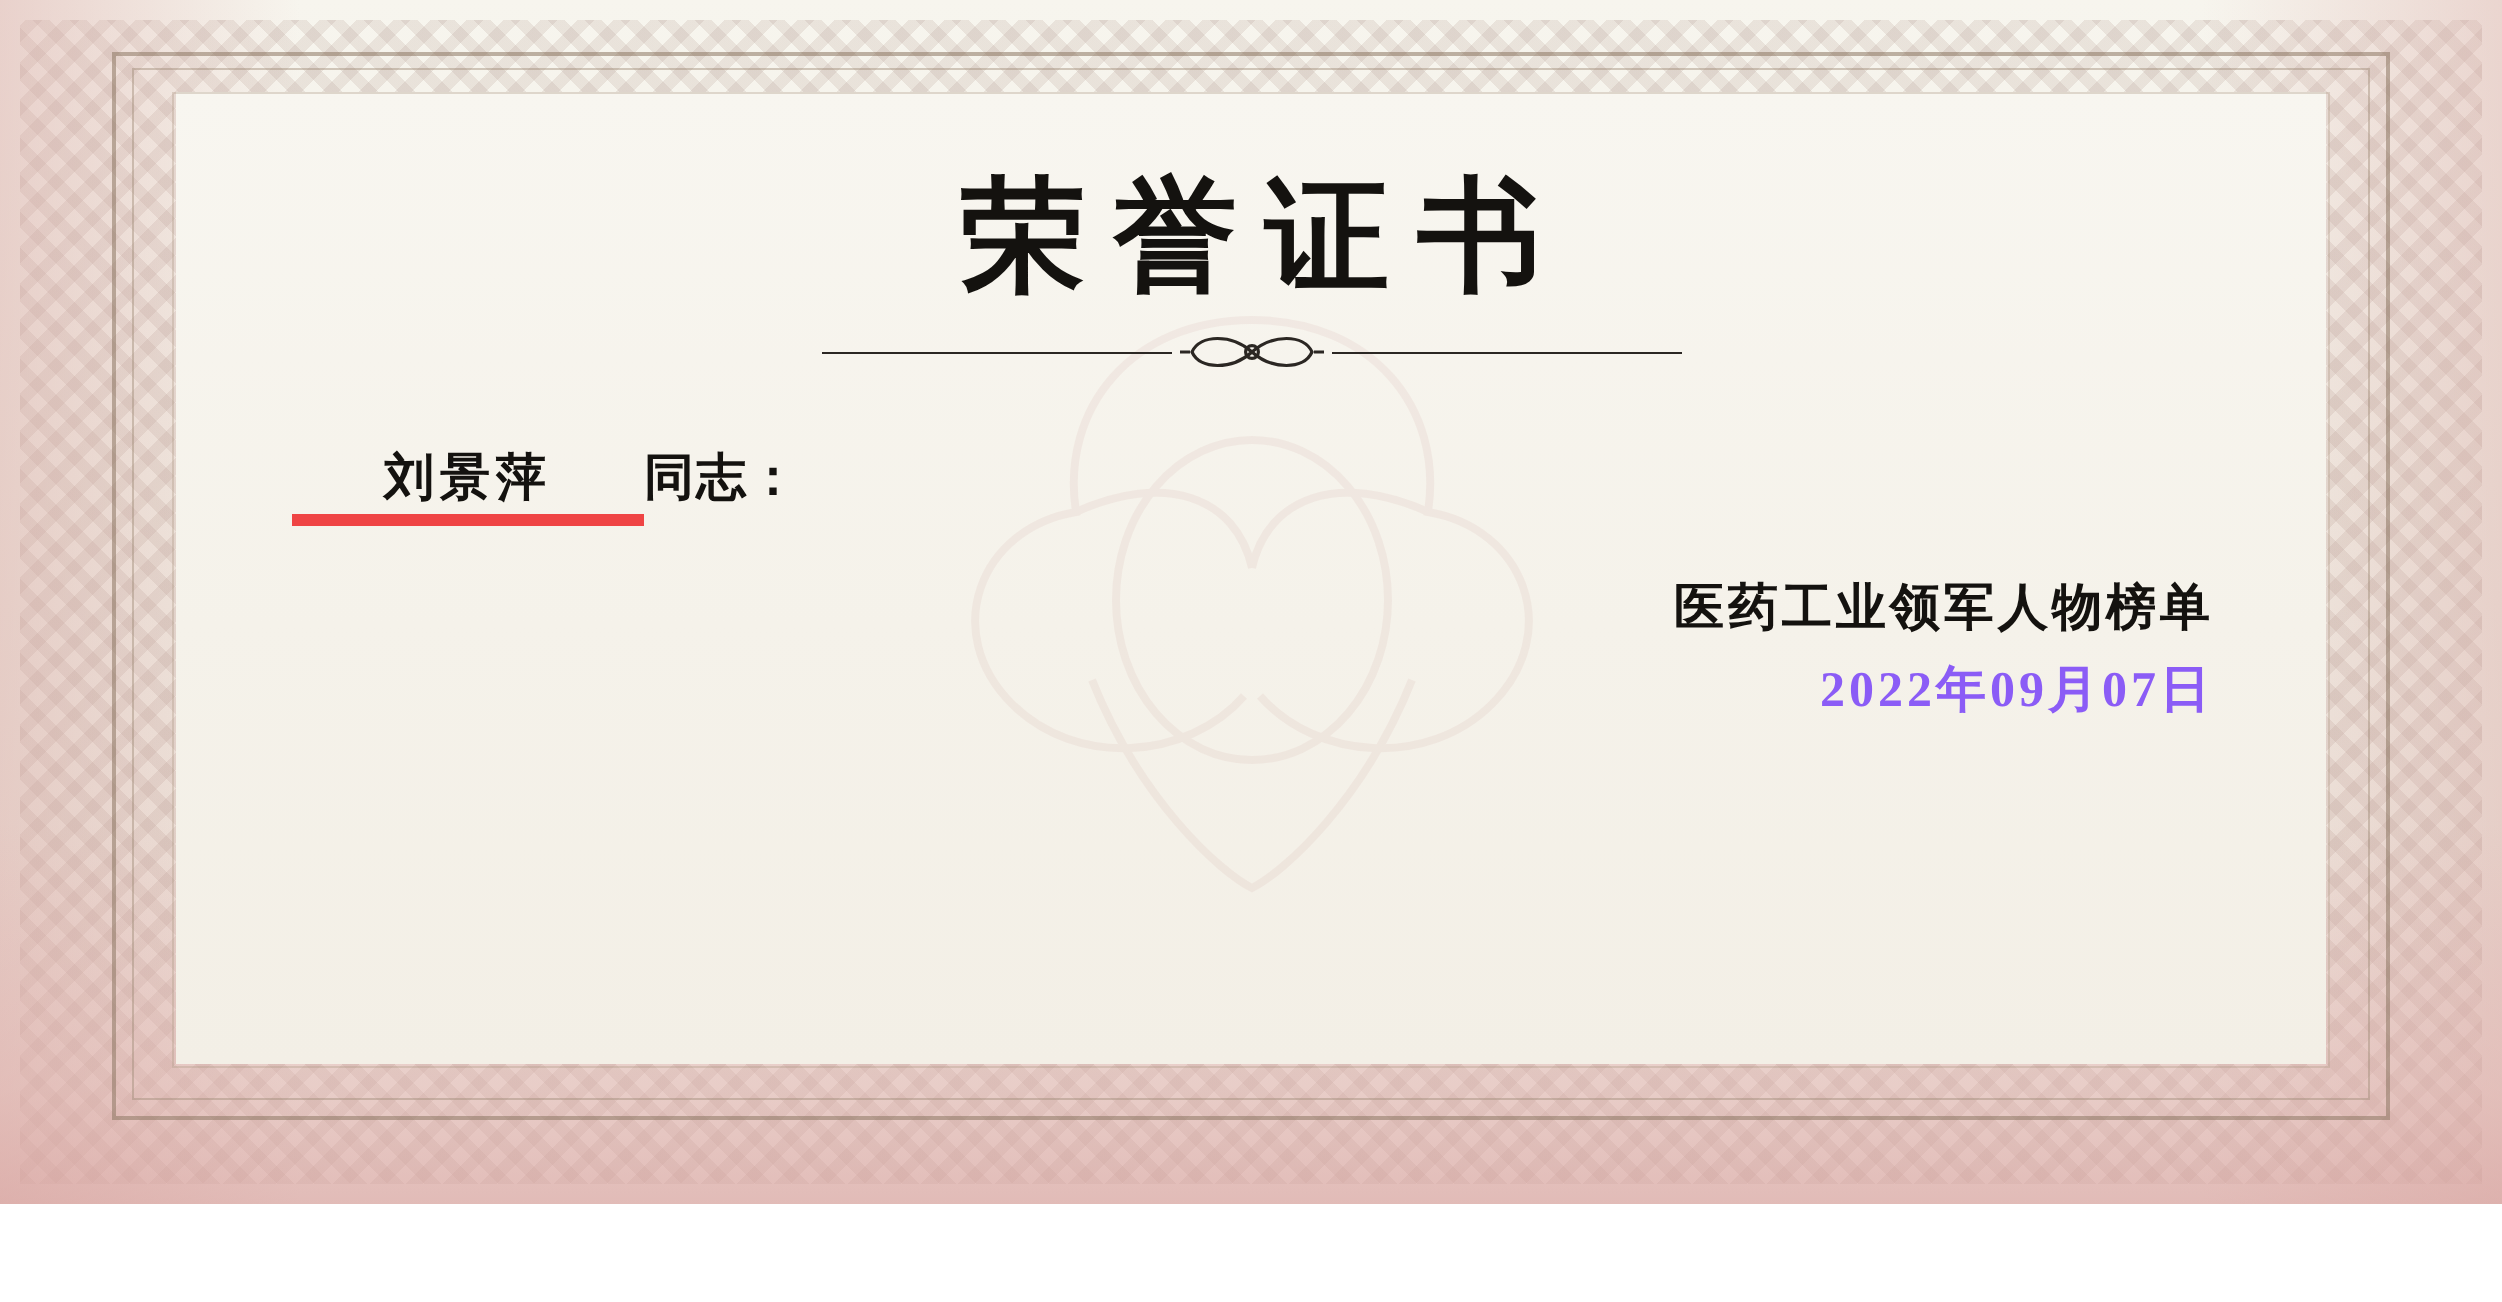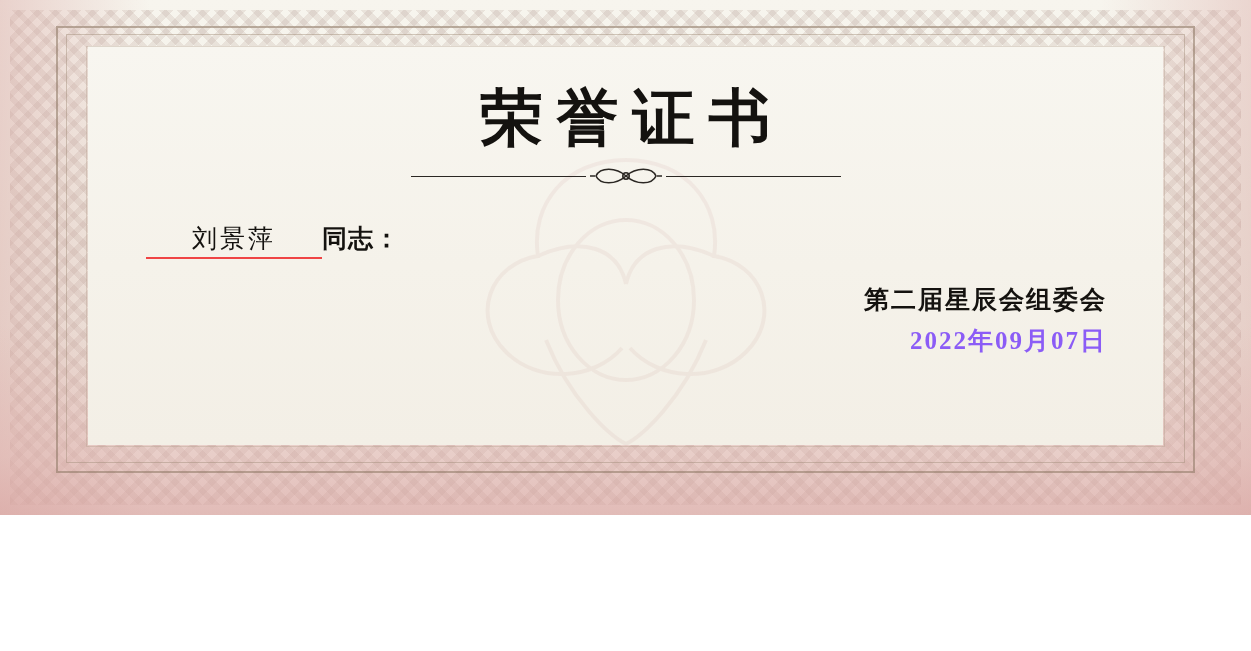--- a/index.html
+++ b/index.html
@@ -3,21 +3,21 @@
 <meta charset="utf-8">
 <style>
   html, body {
     margin: 0;
     padding: 0;
     background: #ffffff;
   }
   #certificate {
     position: relative;
     width: 1251px;
-    height: 515px;
+    height: 602px;
     overflow: hidden;
     font-family: "Liberation Serif", "DejaVu Serif", serif;
     background: #f3f1e9;
   }
 
   
   .frame-outer {
     position: absolute;
     inset: 0;
     background:
@@ -138,23 +138,23 @@
     font-weight: 700;
     letter-spacing: 1px;
     padding-left: 26px;
     display: flex;
     align-items: baseline;
   }
   .name-blank {
     display: inline-block;
     min-width: 160px;
     text-align: center;
-    border-bottom: 2px solid #ef4444;
-    font-size: 25px;
-    font-weight: 400;
+    border-bottom: 6px solid #ef4444;
+    font-size: 25px;
+    font-weight: 700;
     letter-spacing: 3px;
     padding: 0 8px 2px;
   }
   .salutation-tail {
     font-size: 25px;
     font-weight: 700;
     letter-spacing: 1px;
   }
 
   .para {
@@ -259,19 +259,19 @@
 
       <div class="line-salutation">
         <span class="name-blank">刘景萍</span>
         <span class="salutation-tail">同志：</span>
       </div>
 
 
 
 
       <div class="signature">
-        <div class="org">第二届星辰会组委会</div>
+        <div class="org">医药工业领军人物榜单</div>
         <div class="date">2022年09月07日</div>
       </div>
 
     </div>
   </div>
 </div>
 
 </body></html>

